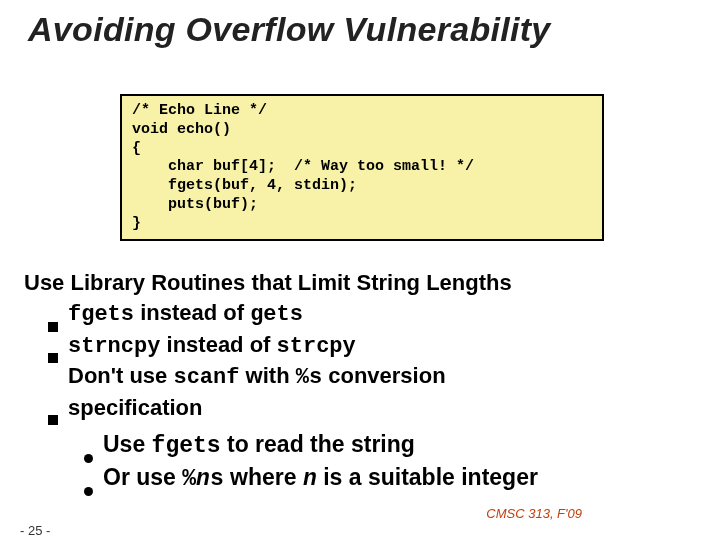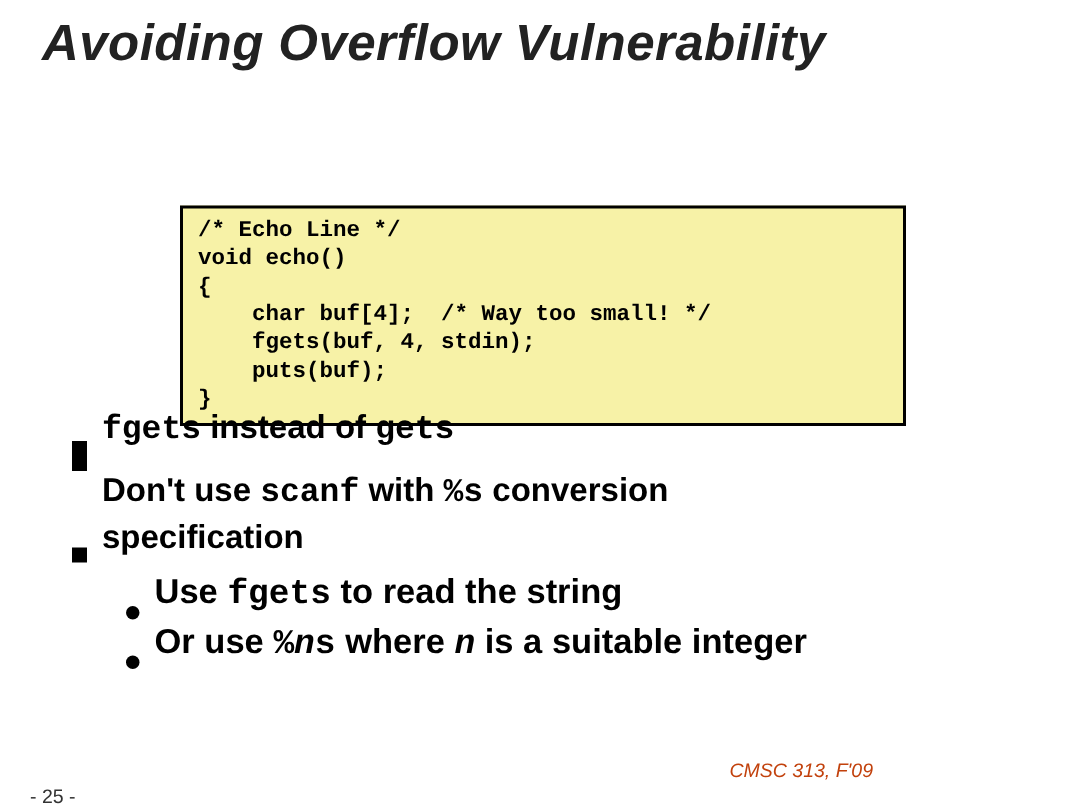--- a/index.html
+++ b/index.html
@@ -35,21 +35,20 @@
     width: 460px;
     background: #f7f2a7;
     border: 2px solid #000;
     padding: 6px 10px 6px 10px;
     font-family: "Courier New", Courier, monospace;
     font-weight: bold;
     font-size: 15px;
     line-height: 1.25;
     white-space: pre;
     color: #000;
-    margin-top: 43px;
   }
   .body {
     position: absolute;
     top: 270px;
     left: 24px;
     right: 24px;
     color: #000;
   }
   .h2 {
     font-size: 22px;
@@ -127,30 +126,34 @@
 
   <div class="codebox"><span>/* Echo Line */</span>
 <span>void echo()</span>
 <span>{</span>
 <span>    char buf[4];  /* Way too small! */</span>
 <span>    fgets(buf, 4, stdin);</span>
 <span>    puts(buf);</span>
 <span>}</span></div>
 
   <div class="body">
+    <div class="h2">Use Library Routines that Limit String Lengths</div>
 
     <div class="b1">
       <span class="bullet-sq"></span>
       <span>
         <span class="mono">fgets</span><span> instead of </span><span class="mono">gets</span>
       </span>
     </div>
 
     <div class="b1">
       <span class="bullet-sq"></span>
+      <span>
+        <span class="mono">strncpy</span><span> instead of </span><span class="mono">strcpy</span>
+      </span>
     </div>
 
     <div class="b1">
       <span class="bullet-sq"></span>
       <span>
         <span>Don't use </span><span class="mono">scanf</span><span> with </span><span class="mono">%s</span><span> conversion specification</span>
       </span>
     </div>
 
     <div style="height:6px"></div>

